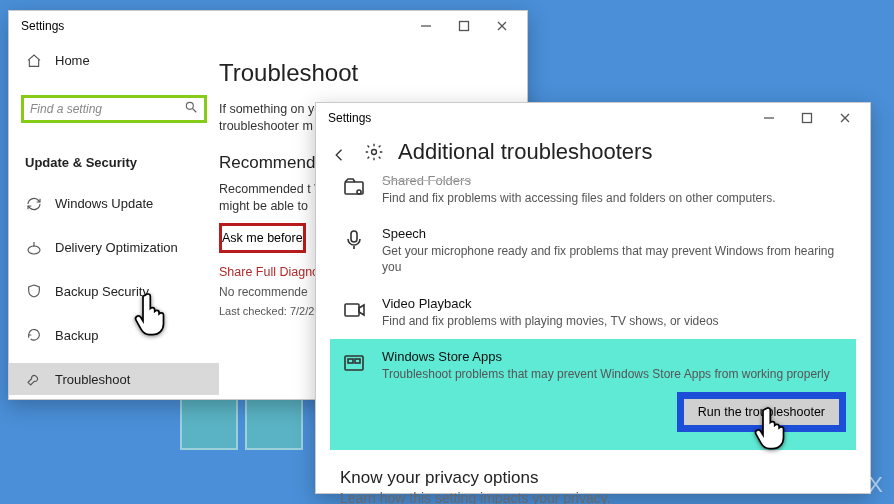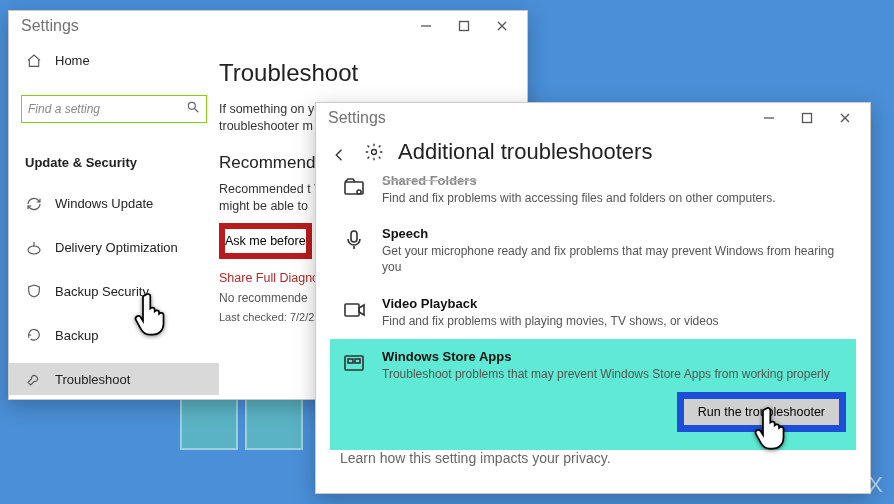--- a/index.html
+++ b/index.html
@@ -18,22 +18,22 @@
   .window {
     position: absolute;
     background: #fff;
     border: 1px solid #c9c9c9;
     box-shadow: 0 6px 20px rgba(0,0,0,.25);
   }
   .titlebar {
     height: 30px;
     display: flex; align-items: center;
     padding: 0 6px 0 12px;
-    font-size: 16px;
-    color: #737373;
+    font-size: 12px;
+    color: #000000;
   }
   .titlebar .spacer { flex: 1; }
   .winbtn {
     width: 38px; height: 28px;
     display: flex; align-items: center; justify-content: center;
     color: #555; font-size: 13px;
   }
   .winbtn svg { stroke: #555; }
 
   
@@ -49,34 +49,34 @@
     height: 34px;
     padding: 0 16px;
     font-size: 13px;
     color: #222;
   }
   .nav-item .ico { width: 18px; height: 18px; display: flex; align-items: center; justify-content: center; color:#555; }
   .nav-item.selected { background: #d9d9d9; }
   .search-wrap { padding: 6px 12px 10px; }
   .search {
     width: 100%; height: 28px;
-    border: 1px solid #84cc16;
+    border: 3px solid #84cc16;
     display: flex; align-items: center;
     padding: 0 6px;
     font-size: 12px; color: #888; font-style: italic;
   }
   .search .mag { margin-left: auto; color:#666; }
   .section-label { padding: 10px 16px 6px; font-weight: 600; font-size: 13px; }
 
   .content1 { flex: 1; padding: 10px 18px 0 0; overflow: hidden; }
   .content1 h1 { font-size: 24px; font-weight: 400; margin: 8px 0 14px; }
   .content1 p { font-size: 12.5px; line-height: 1.35; color: #333; }
   .content1 h2 { font-size: 17px; font-weight: 400; margin: 18px 0 8px; }
   .ask-btn {
-    border: 6px solid #b91c1c; background: #fff;
+    border: 3px solid #b91c1c; background: #fff;
     padding: 5px 0; font-size: 12.5px; margin-top: 8px;
   }
   .link-red { color: #b02a2a; font-size: 12.5px; display: block; margin-top: 12px; }
   .muted { color: #555; font-size: 12px; margin-top: 6px; }
   .small { color:#555; font-size: 11px; margin-top: 6px; }
 
   
   #win2 { left: 315px; top: 102px; width: 556px; height: 392px; }
   #win2 .hdr2 {
     display: flex; align-items: flex-end; gap: 14px;
@@ -86,21 +86,21 @@
   #win2 h1 { font-size: 22px; font-weight: 400; }
 
   .ts-list { padding: 0 14px; }
   .ts-item {
     display: flex; gap: 14px; align-items: flex-start;
     padding: 10px 10px;
   }
   .ts-item.selected { background: #5eead4; padding-bottom: 18px; }
   .ts-ico { width: 28px; height: 28px; display:flex; align-items:center; justify-content:center; color:#333; flex-shrink:0; }
   .ts-body { flex:1; }
-  .ts-title { font-size: 13px; color:#111; margin-bottom: 2px; font-weight: bold; }
+  .ts-title { font-size: 13px; color:#111; margin-bottom: 2px; }
   .ts-desc { font-size: 12px; color:#555; line-height: 1.35; }
   .run-btn {
     border: 7px solid #1d4ed8; background: #d0d0d0;
     padding: 6px 14px; font-size: 12.5px;
     float: right; margin-top: 10px; margin-right: 0;
   }
 
   .privacy-h { font-size: 17px; font-weight: 400; padding: 18px 24px 2px; }
   .privacy-p { font-size: 14px; color:#666; padding: 0 24px; }
 
@@ -317,20 +317,21 @@
       <div class="ts-body">
         <div class="ts-title">Windows Store Apps</div>
         <div class="ts-desc">Troubleshoot problems that may prevent Windows Store Apps from working properly</div>
         <button class="run-btn">Run the troubleshooter</button>
         <div style="clear:both"></div>
       </div>
     </div>
 
   </div>
 
+  <div class="privacy-h">Know your privacy options</div>
   <div class="privacy-p">Learn how this setting impacts your privacy.</div>
 </div>
 
 <div class="hand" style="left:750px; top:402px;">
   <svg width="44" height="52" viewBox="0 0 44 52">
       <path d="M18 6c1.3 0 2.3 1 2.3 2.3v12.2c.5-.5 1.3-.9 2.1-.9 1.3 0 2.3 1 2.3 2.3v1.4c.5-.5 1.3-.9 2.1-.9 1.3 0 2.3 1 2.3 2.3v1.1c.5-.5 1.3-.9 2.1-.9 1.3 0 2.3 1 2.3 2.3v8.5c0 6-4 11-11 11h-3c-4 0-6.5-2-8.5-5.5l-5-9c-.8-1.4-.3-3.2 1.1-4 .1-.1 2.3-1 3.6 1.1l2.3 3.7V8.3C15.7 7 16.7 6 18 6z" fill="#fff" stroke="#000" stroke-width="1.7"></path>
     </svg>
 </div>
 
 <div class="watermark">UG<span class="e">E</span>TEX</div>

